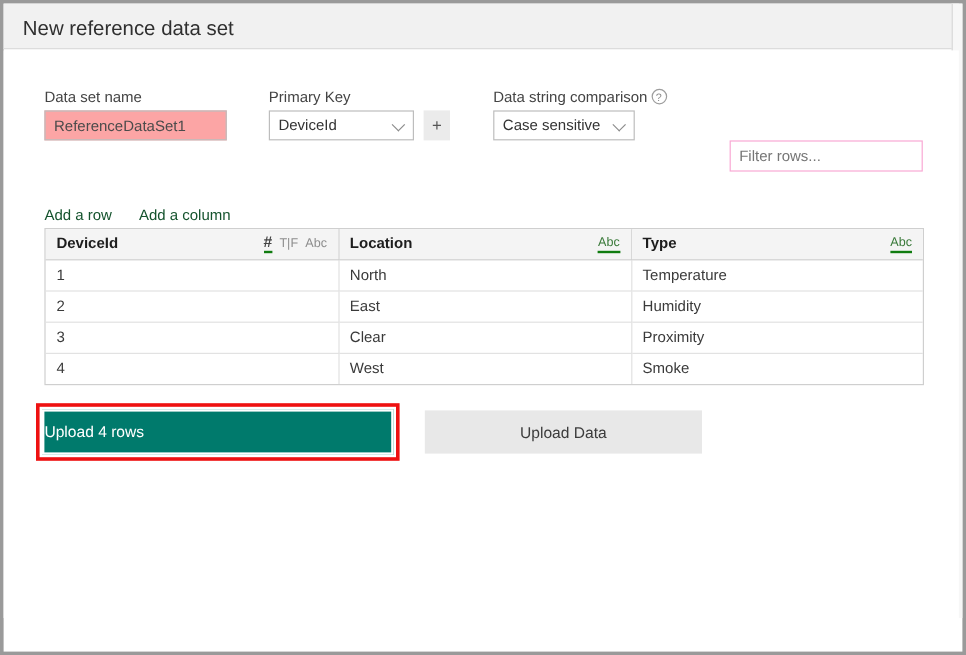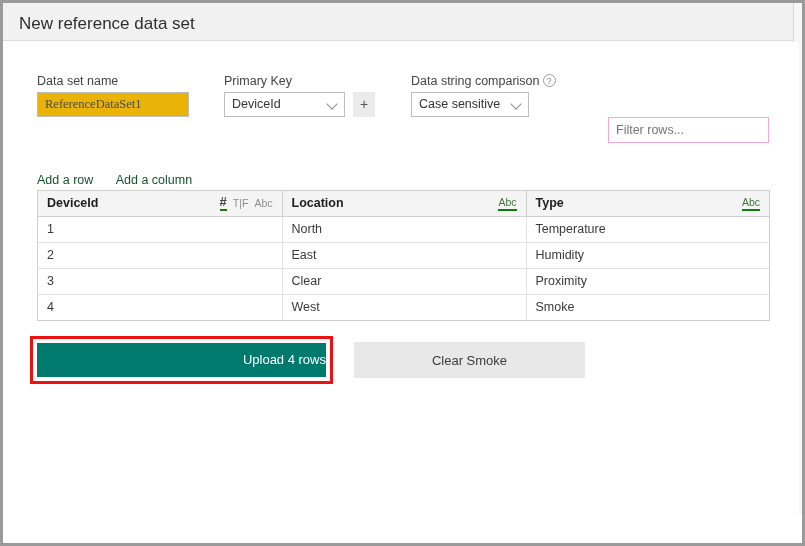--- a/index.html
+++ b/index.html
@@ -66,25 +66,25 @@
     color: #444444;
     white-space: nowrap;
     margin-bottom: 4px;
     display: block;
   }
 
   .txtinput {
     width: 152px;
     height: 25px;
     border: 1px solid #bdbdbd;
-    background: #eab308;
+    background: #fca5a5;
     font-size: 12.5px;
     color: #4b4b4b;
     padding: 0 7px;
-    font-family: Liberation Serif, serif;
+    font-family: Liberation Sans, sans-serif;
     outline: none;
   }
   .txtinput::placeholder { color: #9a9a9a; }
 
   .selectbox {
     position: relative;
     width: 121px;
     height: 25px;
     border: 1px solid #bdbdbd;
     background: #ffffff;
@@ -226,21 +226,21 @@
     left: 32px;
     top: 299px;
     width: 293px;
     height: 38px;
     background: #007a6c;
     border: 2px solid #ffffff;
     color: #ffffff;
     font-size: 13px;
     font-family: "Liberation Sans", sans-serif;
     cursor: pointer;
-    text-align: right;
+    text-align: left;
     line-height: 34px;
   }
   .redbox {
     position: absolute;
     left: 27px;
     top: 294px;
     width: 303px;
     height: 48px;
     border: 3px solid #ee1111;
     pointer-events: none;
@@ -389,18 +389,18 @@
             <td>4</td>
             <td>West</td>
             <td>Smoke</td>
           </tr>
         </tbody>
       </table>
     </div>
 
     <button class="btn-upload">Upload 4 rows</button>
     <div class="redbox"></div>
-    <button class="btn-clear">Clear Smoke</button>
+    <button class="btn-clear">Upload Data</button>
 
   </div>
 
 
 </div>
 
 </body></html>

